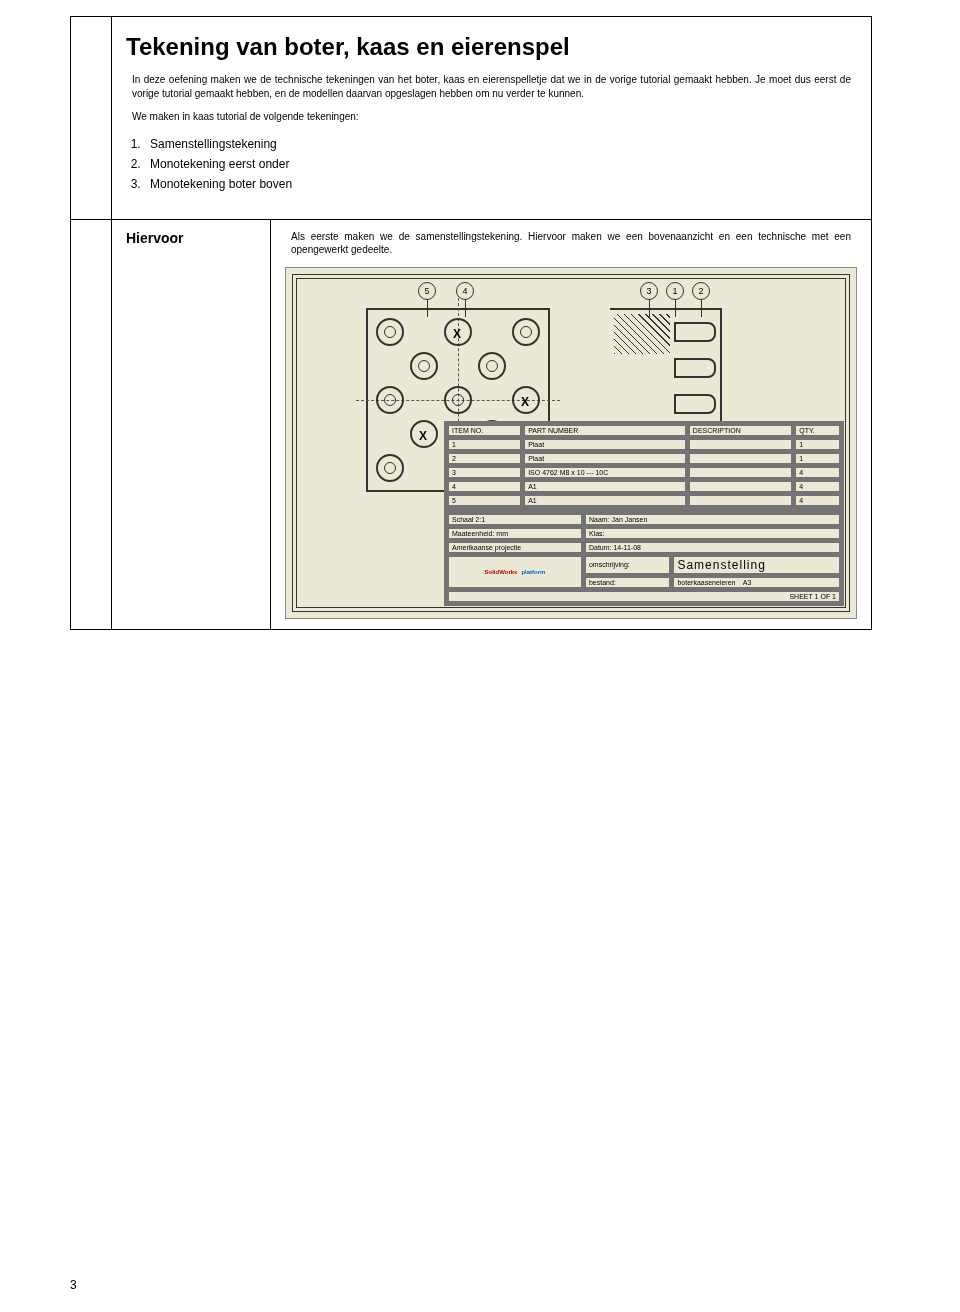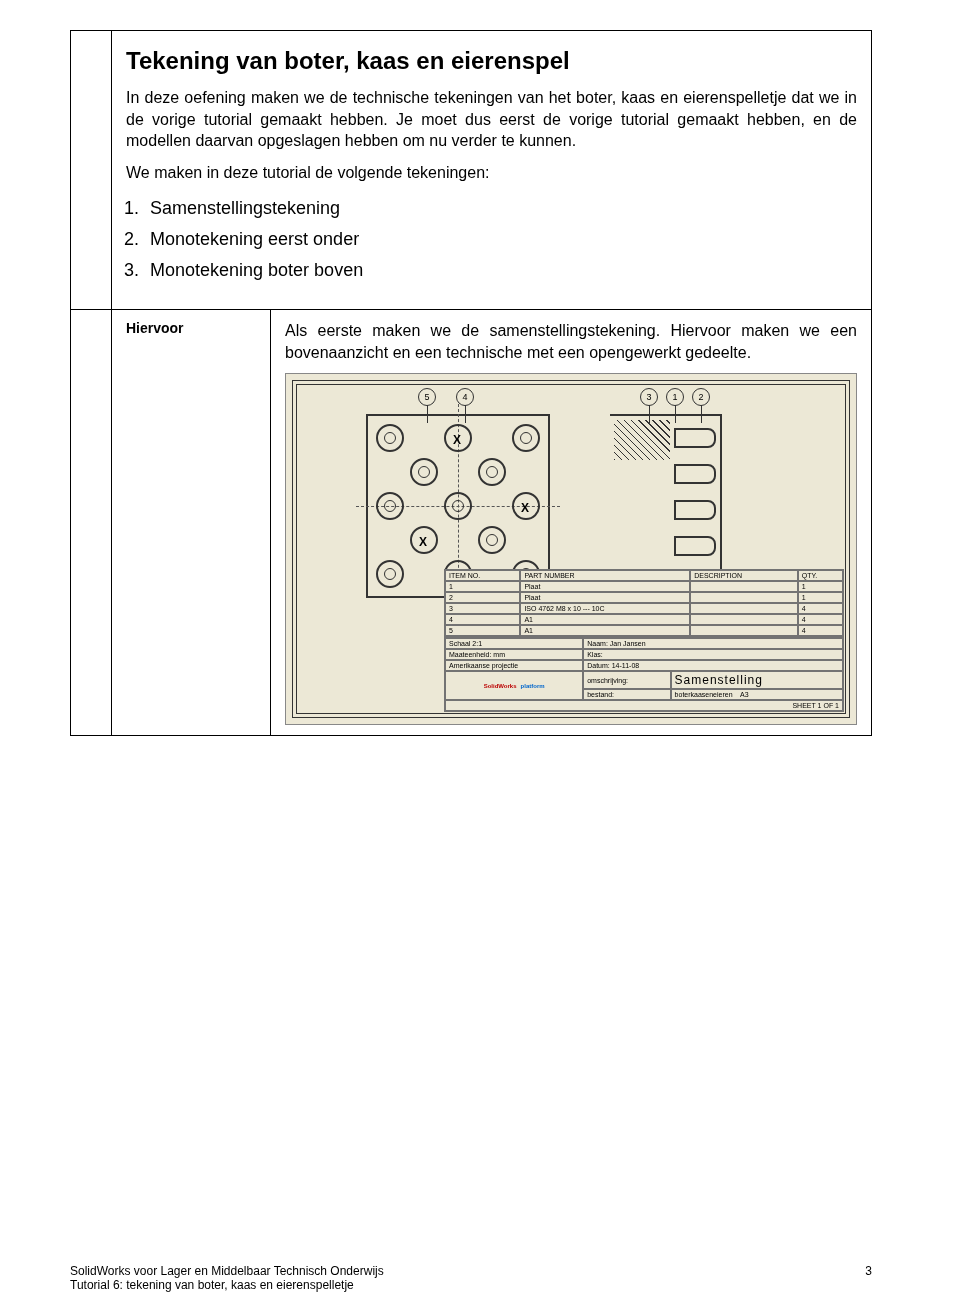--- a/index.html
+++ b/index.html
@@ -1,38 +1,38 @@
 <!DOCTYPE html>
 <html><head>
 <meta charset="utf-8">
 <style>
   html,body{margin:0;padding:0;background:#fff;font-family:Verdana,Arial,sans-serif;color:#000}
-  .page{width:912px;height:1312px;box-sizing:border-box;padding:30px 40px 20px 70px;position:relative}
+  .page{width:912px;height:1312px;box-sizing:border-box;padding:16px 40px 20px 70px;position:relative}
   .title{font-size:24px;font-weight:bold;margin:6px 0 12px}
-  .para{font-size:16px;line-height:1.35;margin:0 0 10px;text-align:justify}
-  ol.steps{margin:8px 0 14px 18px;padding:0;font-size:18px;line-height:1.7}
+  .para{font-size:10px;line-height:1.35;margin:0 6px 10px;text-align:justify}
+  ol.steps{margin:8px 0 14px 18px;padding:0;font-size:12px;line-height:1.7}
   ol.steps li{padding-left:6px}
   .drawing{margin-top:8px;border:1px solid #888;background:#ece8d6;height:350px;position:relative}
   .drawing .inner{position:absolute;inset:6px;border:1px solid #333}
   .drawing .inner2{position:absolute;inset:10px;border:1px solid #333}
   .views{position:absolute;left:80px;top:40px;display:flex;gap:60px}
   .topview{width:180px;height:180px;border:2px solid #333;position:relative;background:#ece8d6}
   .hole{width:24px;height:24px;border:2px solid #333;border-radius:50%;position:absolute;display:flex;align-items:center;justify-content:center}
   .hole::after{content:'';width:10px;height:10px;border:1px solid #333;border-radius:50%}
   .hole.x::after{content:'X';border:none;font-weight:bold;font-size:12px}
   .center-cross-h{position:absolute;left:-12px;right:-12px;top:50%;height:0;border-top:1px dashed #555}
   .center-cross-v{position:absolute;top:-12px;bottom:-12px;left:50%;width:0;border-left:1px dashed #555}
   .sideview{width:110px;height:180px;border:2px solid #333;border-left:none;position:relative;background:#ece8d6}
   .sideview .hatch{position:absolute;top:4px;left:4px;right:50px;height:40px;background:repeating-linear-gradient(45deg,#333 0,#333 1px,transparent 1px,transparent 5px)}
   .sideview .peg{position:absolute;left:64px;width:38px;height:16px;border:2px solid #333;border-radius:0 8px 8px 0}
   .balloon{position:absolute;width:16px;height:16px;border:1px solid #333;border-radius:50%;font-size:9px;display:flex;align-items:center;justify-content:center;background:#ece8d6}
   .balloon::after{content:'';position:absolute;width:1px;height:18px;background:#333;top:16px;left:8px}
   .titleblock{position:absolute;right:12px;bottom:12px;width:400px;font-size:7px;background:#ece8d6}
   .titleblock table{border-collapse:collapse;width:100%}
-  .titleblock td,.titleblock th{border:2px solid #737373;padding:1px 3px;text-align:left;font-weight:normal}
+  .titleblock td,.titleblock th{border:5px solid #737373;padding:1px 3px;text-align:left;font-weight:normal}
   .titleblock .big{font-size:12px;letter-spacing:1px}
   .footer{position:absolute;left:70px;right:40px;bottom:20px;font-size:12px;display:flex;justify-content:space-between}
   table.doc{border-collapse:collapse;width:100%}
   table.doc > tbody > tr > td{border:1px solid #000;vertical-align:top;padding:10px 14px}
   table.doc .narrow{width:40px;border-right:1px solid #000;padding:0}
   table.doc .label{width:130px;font-weight:bold;font-size:14px}
   .logos{display:flex;gap:4px;align-items:center;justify-content:center;padding:2px}
   .logo{font-size:6px;color:#b00;font-weight:bold}
 </style>
 </head>
@@ -40,21 +40,21 @@
 
 <div class="page">
 
 <table class="doc">
 <tbody>
 <tr>
   <td class="narrow"></td>
   <td colspan="2">
     <div class="title">Tekening van boter, kaas en eierenspel</div>
     <p class="para">In deze oefening maken we de technische tekeningen van het boter, kaas en eierenspelletje dat we in de vorige tutorial gemaakt hebben. Je moet dus eerst de vorige tutorial gemaakt hebben, en de modellen daarvan opgeslagen hebben om nu verder te kunnen.</p>
-    <p class="para">We maken in deze tutorial de volgende tekeningen:</p>
+    <p class="para">We maken in kaas tutorial de volgende tekeningen:</p>
     <ol class="steps">
       <li>Samenstellingstekening</li>
       <li>Monotekening eerst onder</li>
       <li>Monotekening boter boven</li>
     </ol>
   </td>
 </tr>
 <tr>
   <td class="narrow"></td>
   <td class="label">Hiervoor</td>
@@ -177,20 +177,16 @@
         </tbody>
                 </table>
       </div>
     </div>
   </td>
 </tr>
 </tbody>
 </table>
 
 <div class="footer">
-  <div>
-    <div>SolidWorks voor Lager en Middelbaar Technisch Onderwijs</div>
-    <div>Tutorial 6: tekening van boter, kaas en eierenspelletje</div>
-  </div>
   <div>3</div>
 </div>
 
 </div>
 
 </body></html>

